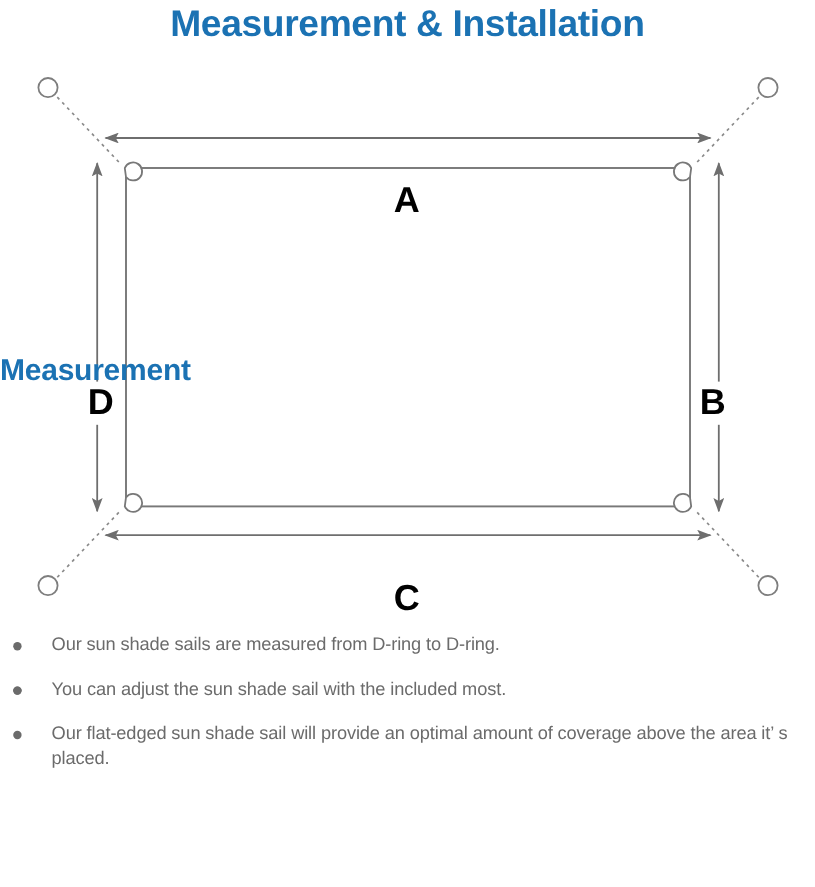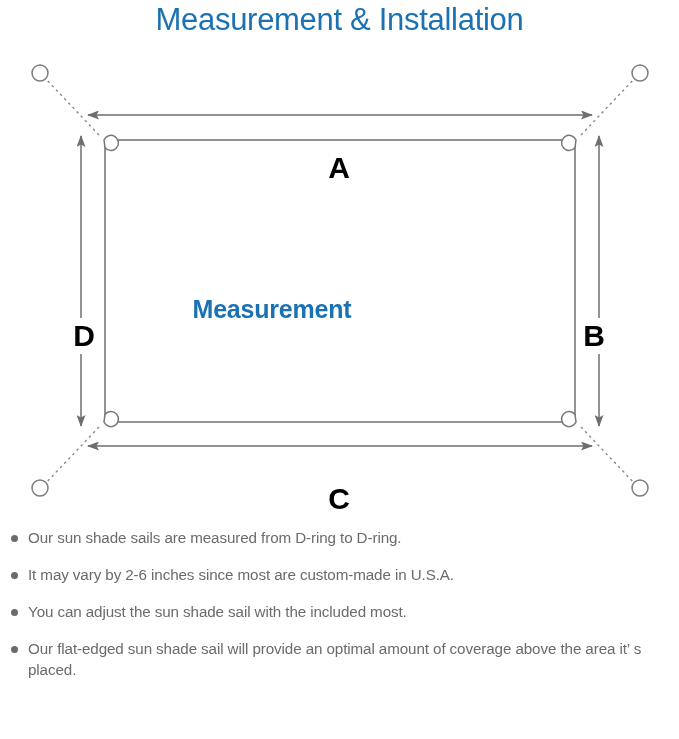--- a/index.html
+++ b/index.html
@@ -17,21 +17,21 @@
   }
 
   
   #page-title {
     position: absolute;
     top: 2px;
     left: 0;
     width: 679px;
     text-align: center;
     font-size: 31px;
-    font-weight: normal;
+    font-weight: bold;
     letter-spacing: -0.3px;
     color: #1B72B3;
     font-family: "Liberation Sans", sans-serif;
   }
 
   
   #diagram {
     position: absolute;
     top: 55px;
     left: 0;
@@ -56,21 +56,20 @@
   #label-c { left: 322px; top: 429px; width: 34px; }
   #label-d { left: 68px;  top: 263px; width: 32px; padding: 3px 0; }
   #label-b { left: 578px; top: 263px; width: 32px; padding: 3px 0; }
 
   
   #center-text {
     position: absolute;
     left: 0;
     top: 240px;
     width: 544px;
-    text-align: center;
   }
   #center-heading {
     font-size: 25px;
     font-weight: bold;
     color: #1B72B3;
     letter-spacing: -0.2px;
   }
   #center-sub {
     margin-top: 6px;
     font-size: 14px;
@@ -80,21 +79,21 @@
 
   
   #bullet-list {
     position: absolute;
     left: 0;
     top: 528px;
     width: 679px;
   }
   .bullet-item {
     position: relative;
-    padding-left: 28px;
+    padding-left: 43px;
     margin-bottom: 16px;
     color: #6B6B6B;
     font-size: 15.2px;
     line-height: 1.38;
     padding-right: 8px;
     letter-spacing: -0.1px;
   }
   .bullet-dot {
     position: absolute;
     left: 11px;
@@ -159,21 +158,20 @@
   </div>
 </div>
 
 <div id="bullet-list">
   <div class="bullet-item">
     <span class="bullet-dot"></span>
     <span>Our sun shade sails are measured from D-ring to D-ring.</span>
   </div>
   <div class="bullet-item">
     <span class="bullet-dot"></span>
-    <span>It may vary by 2-6 inches since most are custom-made in U.S.A.</span>
   </div>
   <div class="bullet-item">
     <span class="bullet-dot"></span>
     <span>You can adjust the sun shade sail with the included most.</span>
   </div>
   <div class="bullet-item">
     <span class="bullet-dot"></span>
     <span>Our flat-edged sun shade sail will provide an optimal amount of coverage above the area it’ s placed.</span>
   </div>
 </div>

